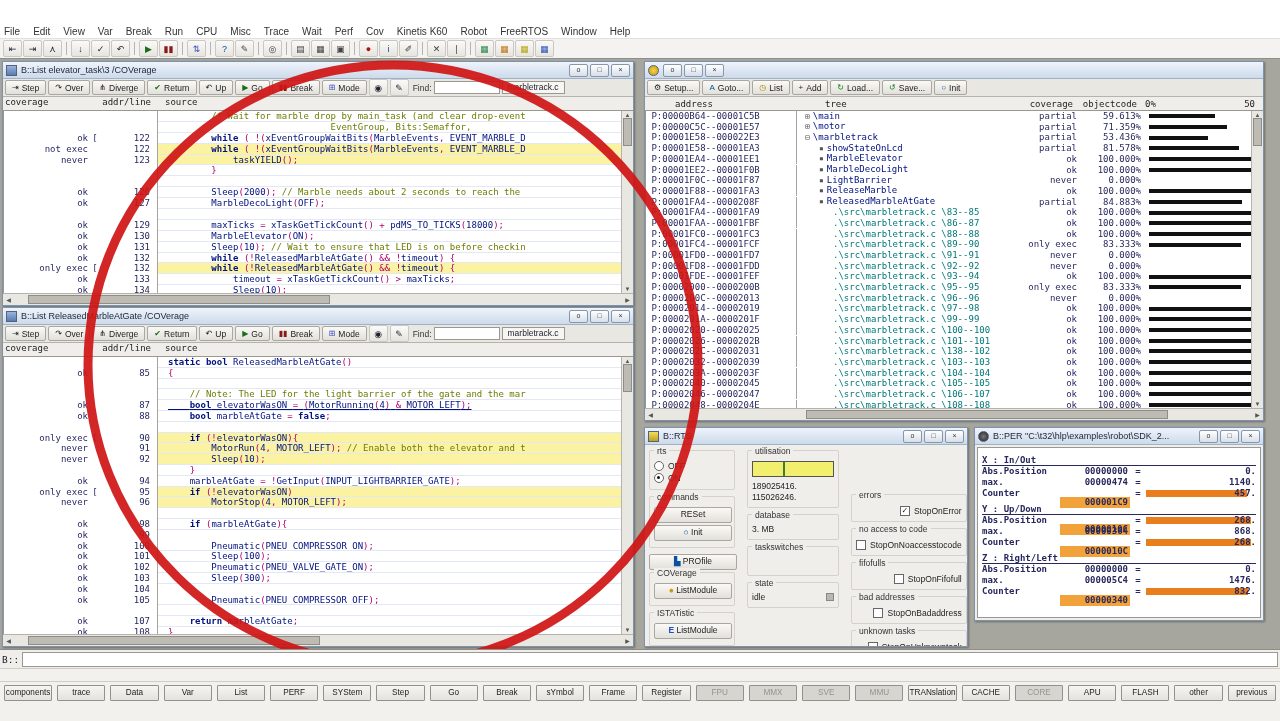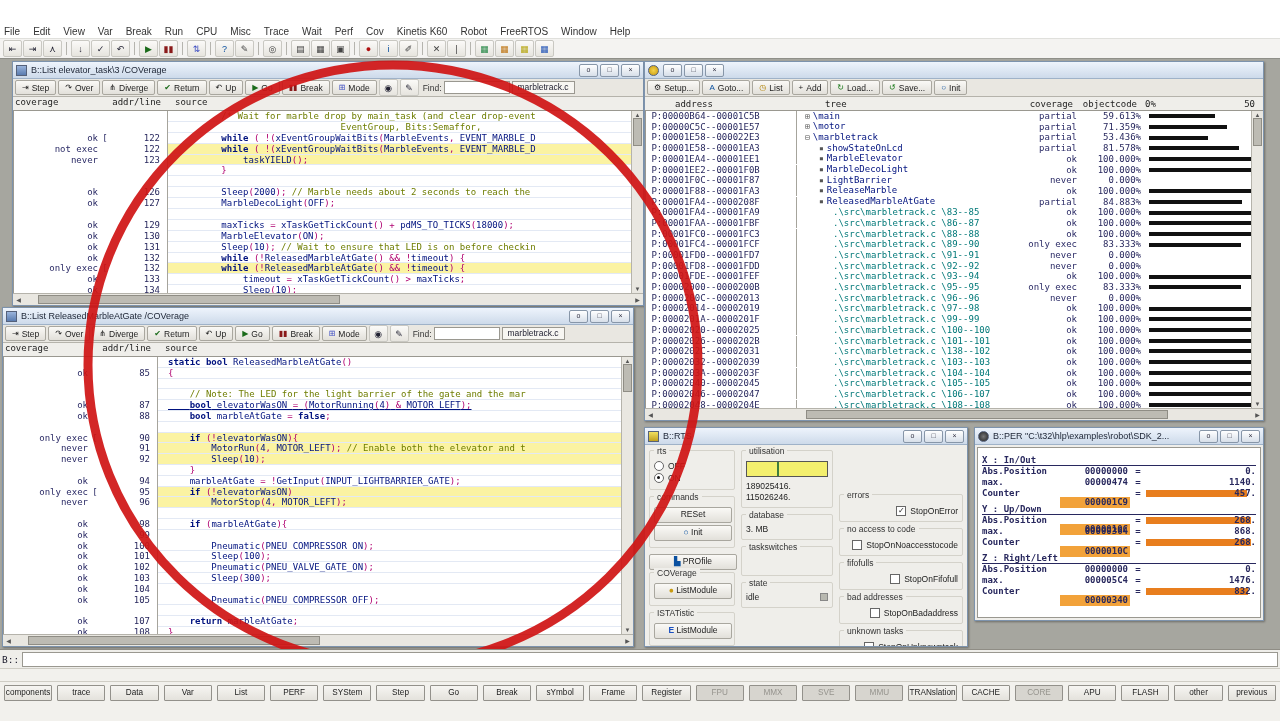--- a/index.html
+++ b/index.html
@@ -64,21 +64,21 @@
   .frow{display:flex;height:10.7px;line-height:10.5px;font-family:"DejaVu Sans Mono",monospace;font-size:9px;align-items:center;}
   .faddr{width:150px;color:#28285e;white-space:pre;border-right:1px solid #a6a49c;flex:none;}
   .ftree{flex:1;white-space:pre;color:#00127f;overflow:hidden;}
   .ftree .tg{color:#555;margin-right:3px;font-size:8px;}
   .ftree .teal{color:#007878;}
   .fcov{width:58px;text-align:right;color:#2b2b66;white-space:pre;flex:none;}
   .fpct{width:64px;text-align:right;color:#28285e;flex:none;}
   .fbar{width:110px;flex:none;padding:0 4px 0 8px;}
   .fbar .bar{height:4px;background:#111;}
   
-  .rtsbody{flex:1;display:flex;gap:6px;padding:5px 4px;font-size:8.5px;color:#222;background:#efeeea;overflow:hidden;}
+  .rtsbody{flex:1;display:flex;gap:12px;padding:5px 4px;font-size:8.5px;color:#222;background:#efeeea;overflow:hidden;}
   .grp{border:1px solid #d4d2ca;border-radius:2px;position:relative;padding:8px 4px 4px 4px;margin-bottom:6px;}
   .grp .glab{position:absolute;top:-5px;left:4px;background:#efeeea;padding:0 3px;color:#333;}
   .radio{display:flex;align-items:center;gap:4px;margin:2px 0;}
   .rdot{width:8px;height:8px;border:1px solid #666;border-radius:50%;background:#fff;position:relative;}
   .rdot.sel::after{content:"";position:absolute;left:2px;top:2px;width:3px;height:3px;border-radius:50%;background:#111;}
   .rtsbtn{display:block;width:100%;height:14px;margin:2px 0;border:1px solid #a9a79f;border-radius:2px;
           background:linear-gradient(#faf9f6,#e2e0da);font-size:8.5px;color:#222;text-align:center;line-height:13px;white-space:nowrap;}
   .utilbar{height:14px;border:1px solid #555;background:#f3ef6e;position:relative;margin:2px 0 4px 0;}
   .utilbar .div1{position:absolute;left:38%;top:0;bottom:0;width:2px;background:#3d7d3d;}
   .num{text-align:left;color:#222;margin:1px 0;}
@@ -165,21 +165,21 @@
       <span class="tbtn" style="color: rgb(68, 68, 68);">|</span>
       <span class="tsep"></span>
       <span class="tbtn" style="color: rgb(42, 138, 74);">▦</span>
       <span class="tbtn" style="color: rgb(192, 120, 24);">▦</span>
       <span class="tbtn" style="color: rgb(184, 168, 24);">▦</span>
       <span class="tbtn" style="color: rgb(40, 88, 184);">▦</span>
     </div>
 
   <div id="workspace">
 
-    <div class="win" id="win1" style="left:12px;top:2px;width:630px;height:243px;">
+    <div class="win" id="win1" style="left:2px;top:2px;width:630px;height:243px;">
       <div class="titlebar">
         <span class="wicon" style="background:linear-gradient(#9ab4dc,#5a7cb0);"></span>
         <span class="ttext">B::List elevator_task\3 /COVerage</span>
         <span class="wbtns">
           <span class="wbtn-ctl">o</span>
           <span class="wbtn-ctl">□</span>
           <span class="wbtn-ctl">×</span>
         </span>
       </div>
       <div class="wtoolbar" id="w1toolbar">

